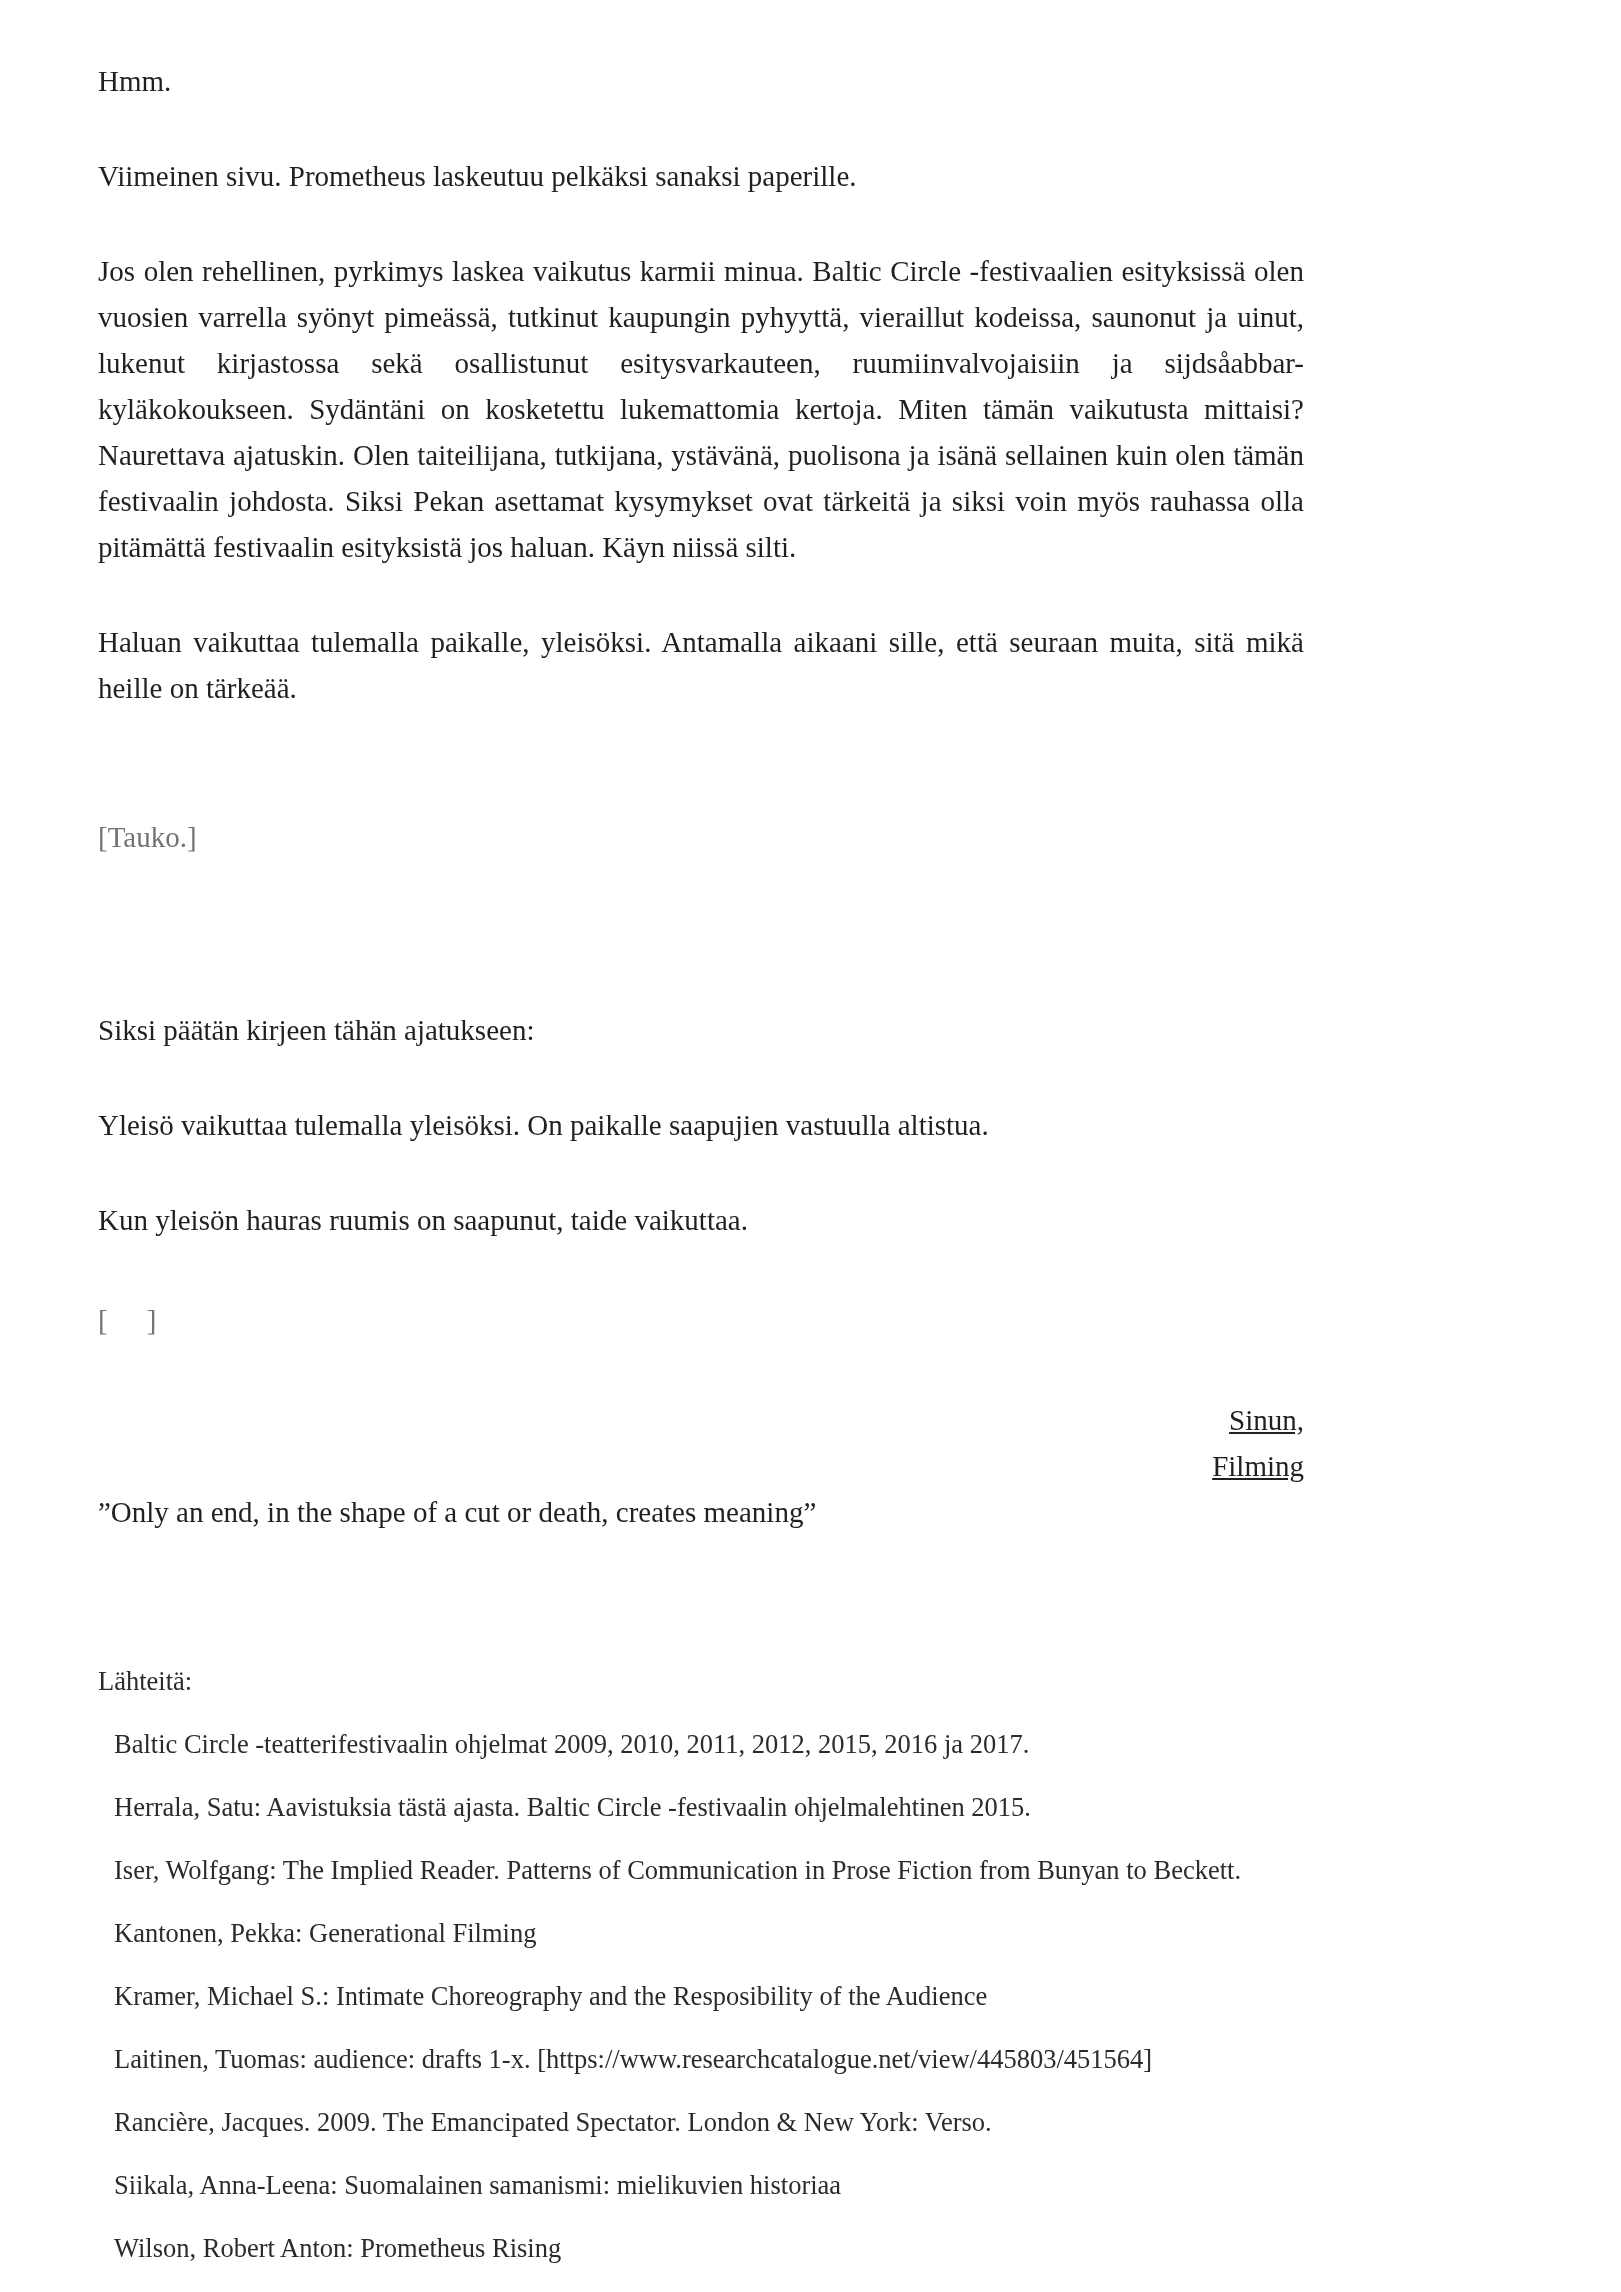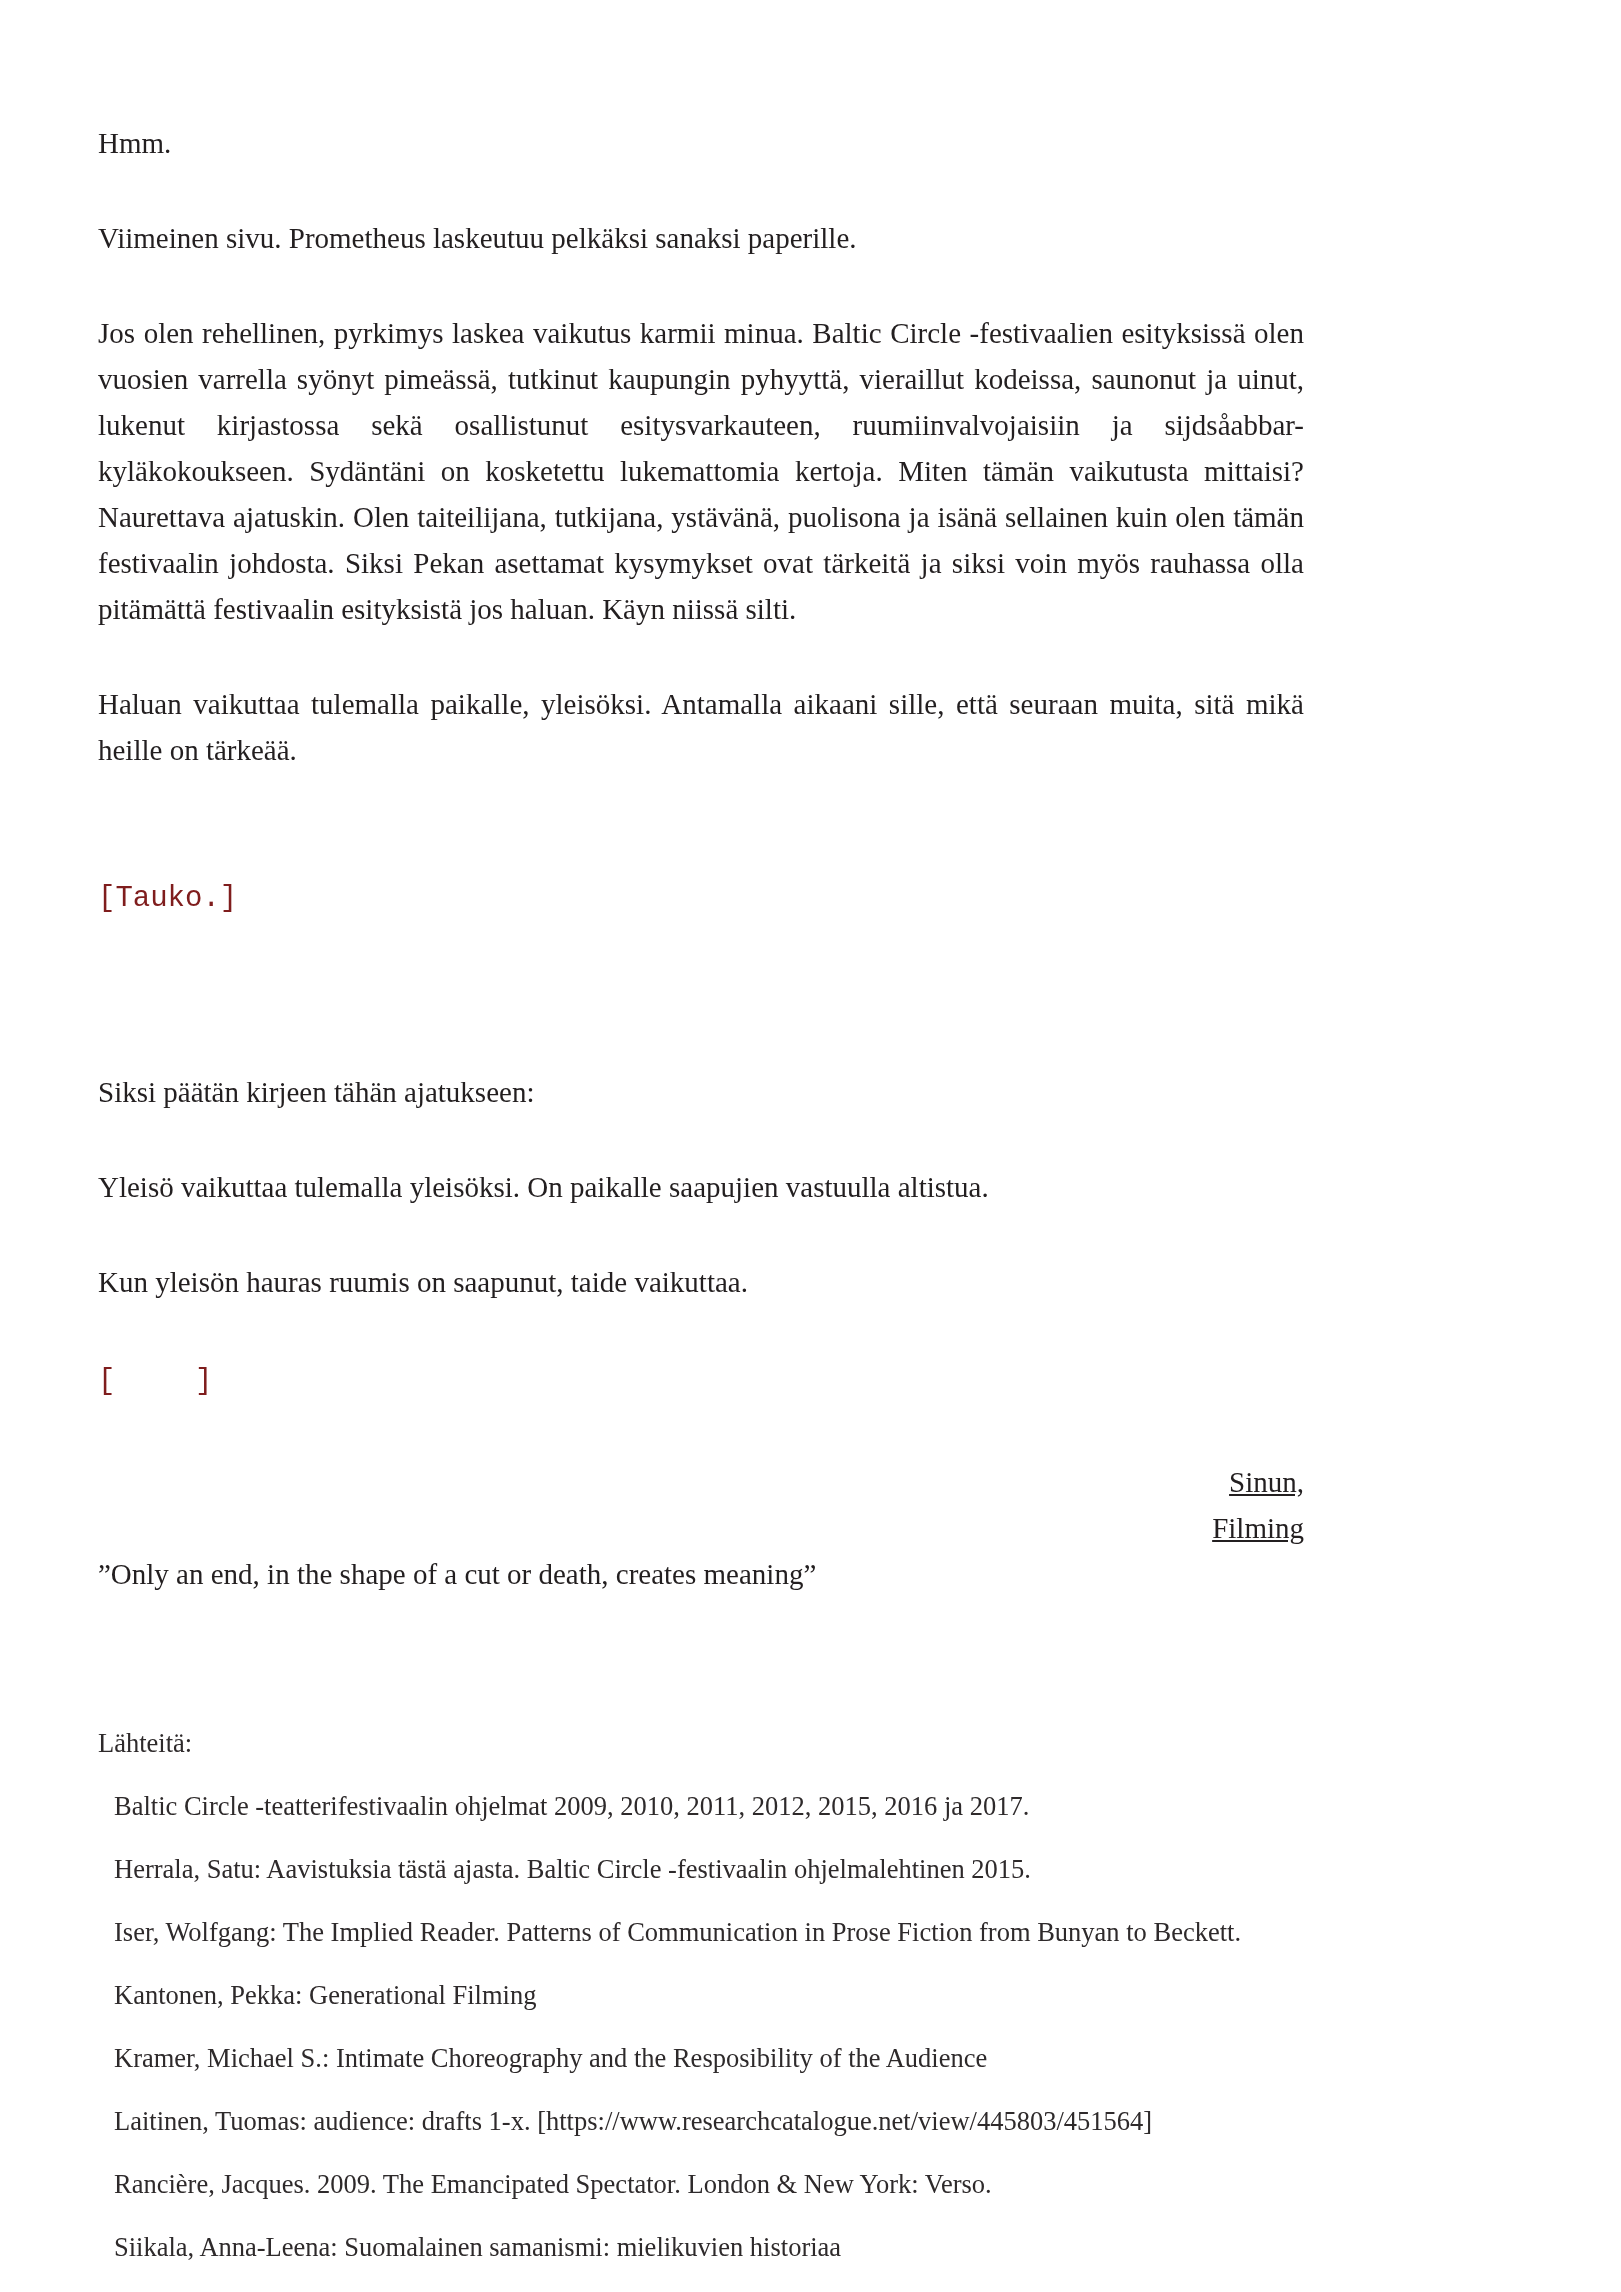--- a/index.html
+++ b/index.html
@@ -12,37 +12,36 @@
     background: #ffffff;
     font-family: "Liberation Serif", "DejaVu Serif", serif;
     color: #231f20;
     overflow: hidden;
     position: relative;
   }
   .page {
     box-sizing: border-box;
     width: 1402px;
     height: 2293px;
-    padding: 120px 98px 0 98px;
+    padding: 58px 98px 0 98px;
   }
   .letter p {
     font-size: 29px;
     line-height: 46px;
     margin: 0 0 49px 0;
     text-align: justify;
   }
   .letter p.single {
     text-align: left;
   }
   .marker {
-    color: #7f1d1d;
+    color: #737373;
     font-size: 29px;
     line-height: 46px;
     margin: 0 0 49px 0;
-    font-family: Liberation Mono, monospace;
   }
   .marker.pause {
     margin-top: 103px;
     margin-bottom: 147px;
   }
   .marker.empty {
     margin-top: 54px;
     margin-bottom: 54px;
     letter-spacing: 2px;
   }

